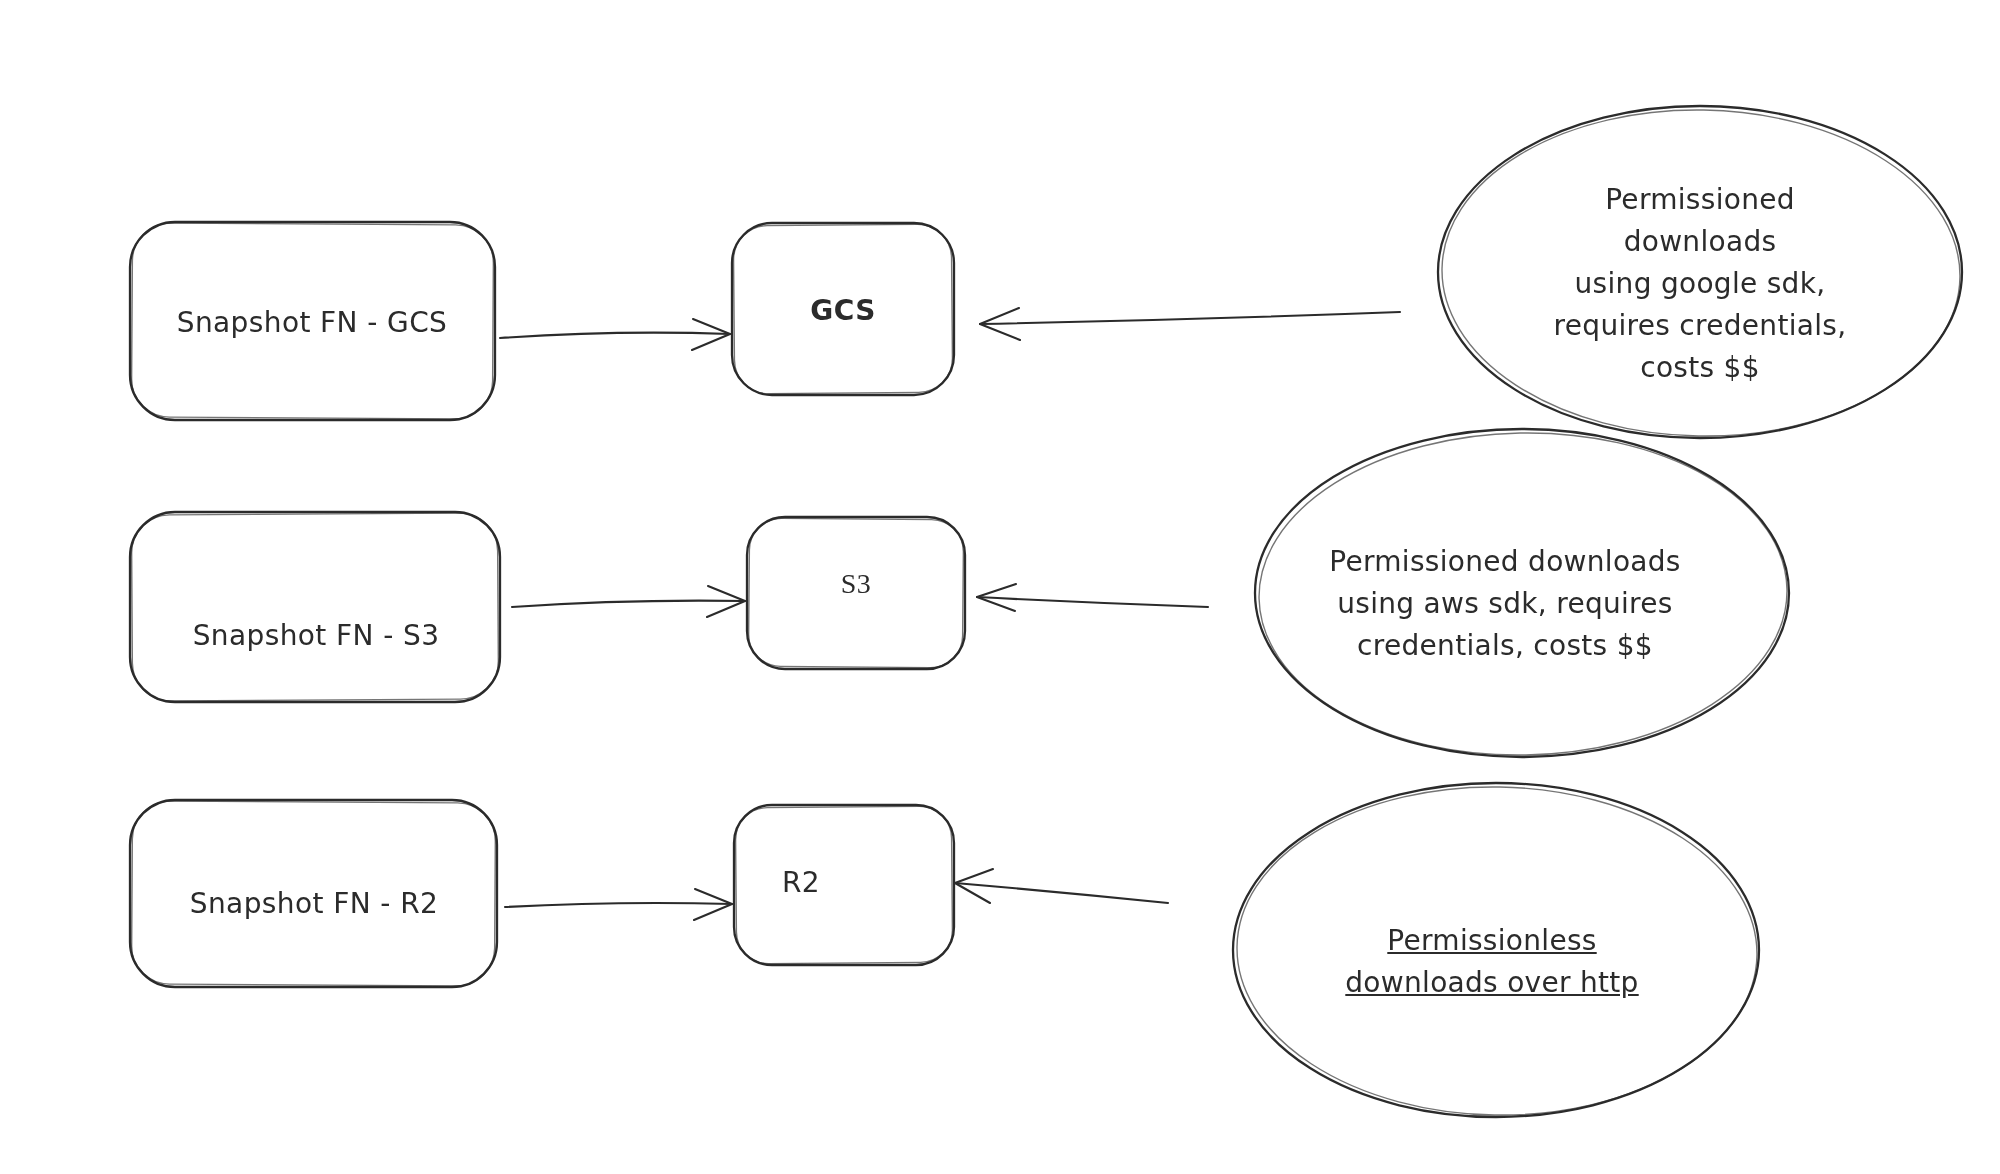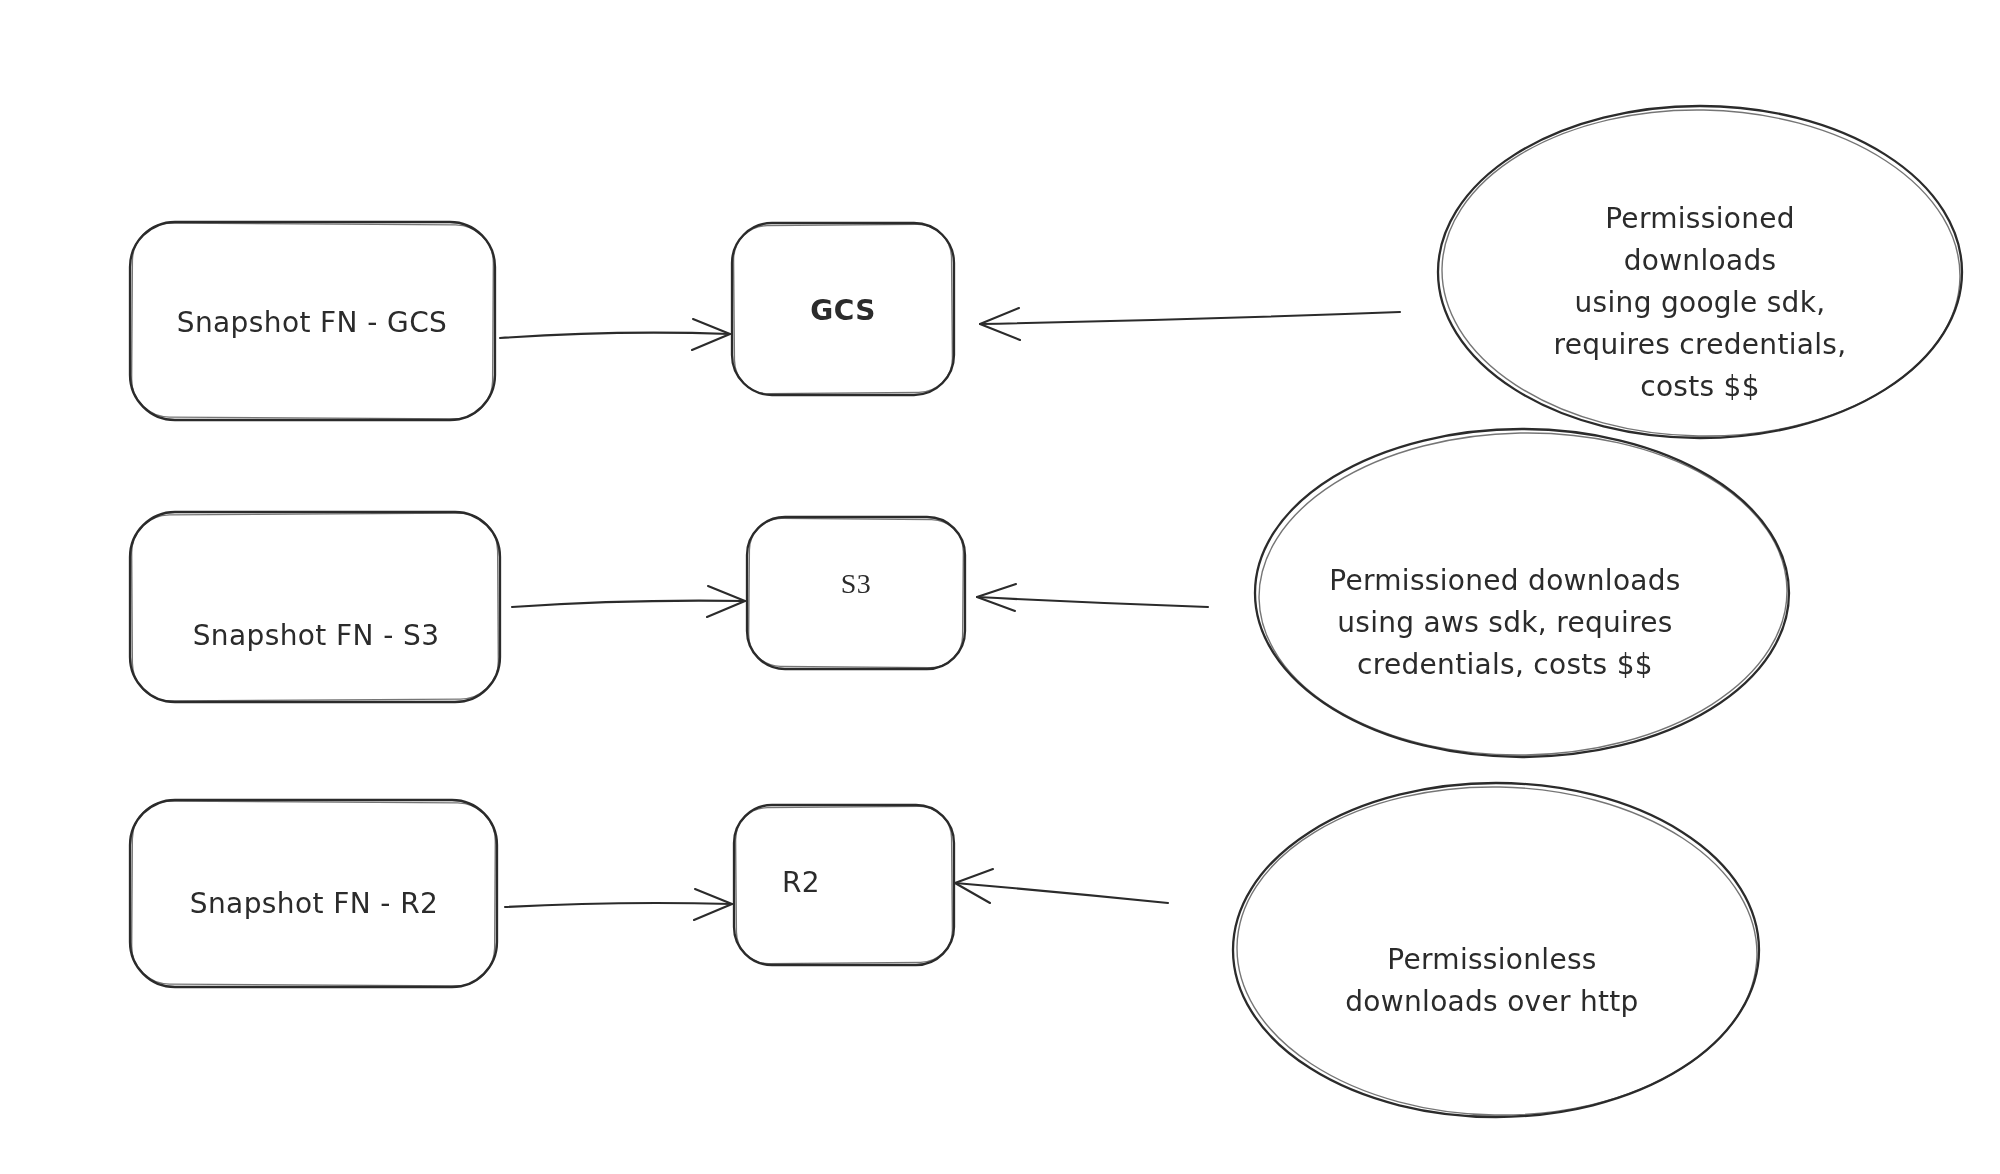--- a/index.html
+++ b/index.html
@@ -25,21 +25,20 @@
     text-align: left;
   }
   .note {
     position: absolute;
     transform: translate(-50%, -50%);
     font-size: 28px;
     line-height: 42px;
     letter-spacing: .3px;
     white-space: pre-line;
     text-align: center;
-    margin-top: 19px;
   }
 </style>
 </head>
 <body>
 
 <div class="canvas">
 
   <svg width="2000" height="1174" viewBox="0 0 2000 1174">
 
     <g>
@@ -114,16 +113,16 @@
 costs $$</div>
 
   <div class="lbl" style="left:316px; top:635px;">Snapshot FN - S3</div>
   <div class="lbl" style="left:856px; top:584px;font-family:Liberation Serif, serif;">S3</div>
   <div class="note" style="left:1505px; top:604px;">Permissioned downloads
 using aws sdk, requires
 credentials, costs $$</div>
 
   <div class="lbl" style="left:314px; top:903px;">Snapshot FN - R2</div>
   <div class="lbl" style="left:801px; top:882px;">R2</div>
-  <div class="note" style="left:1492px; top:962px;">Permissionless
+  <div class="note" style="left:1492px; top:962px;text-decoration:underline;">Permissionless
 downloads over http</div>
 
 </div>
 
 </body></html>

